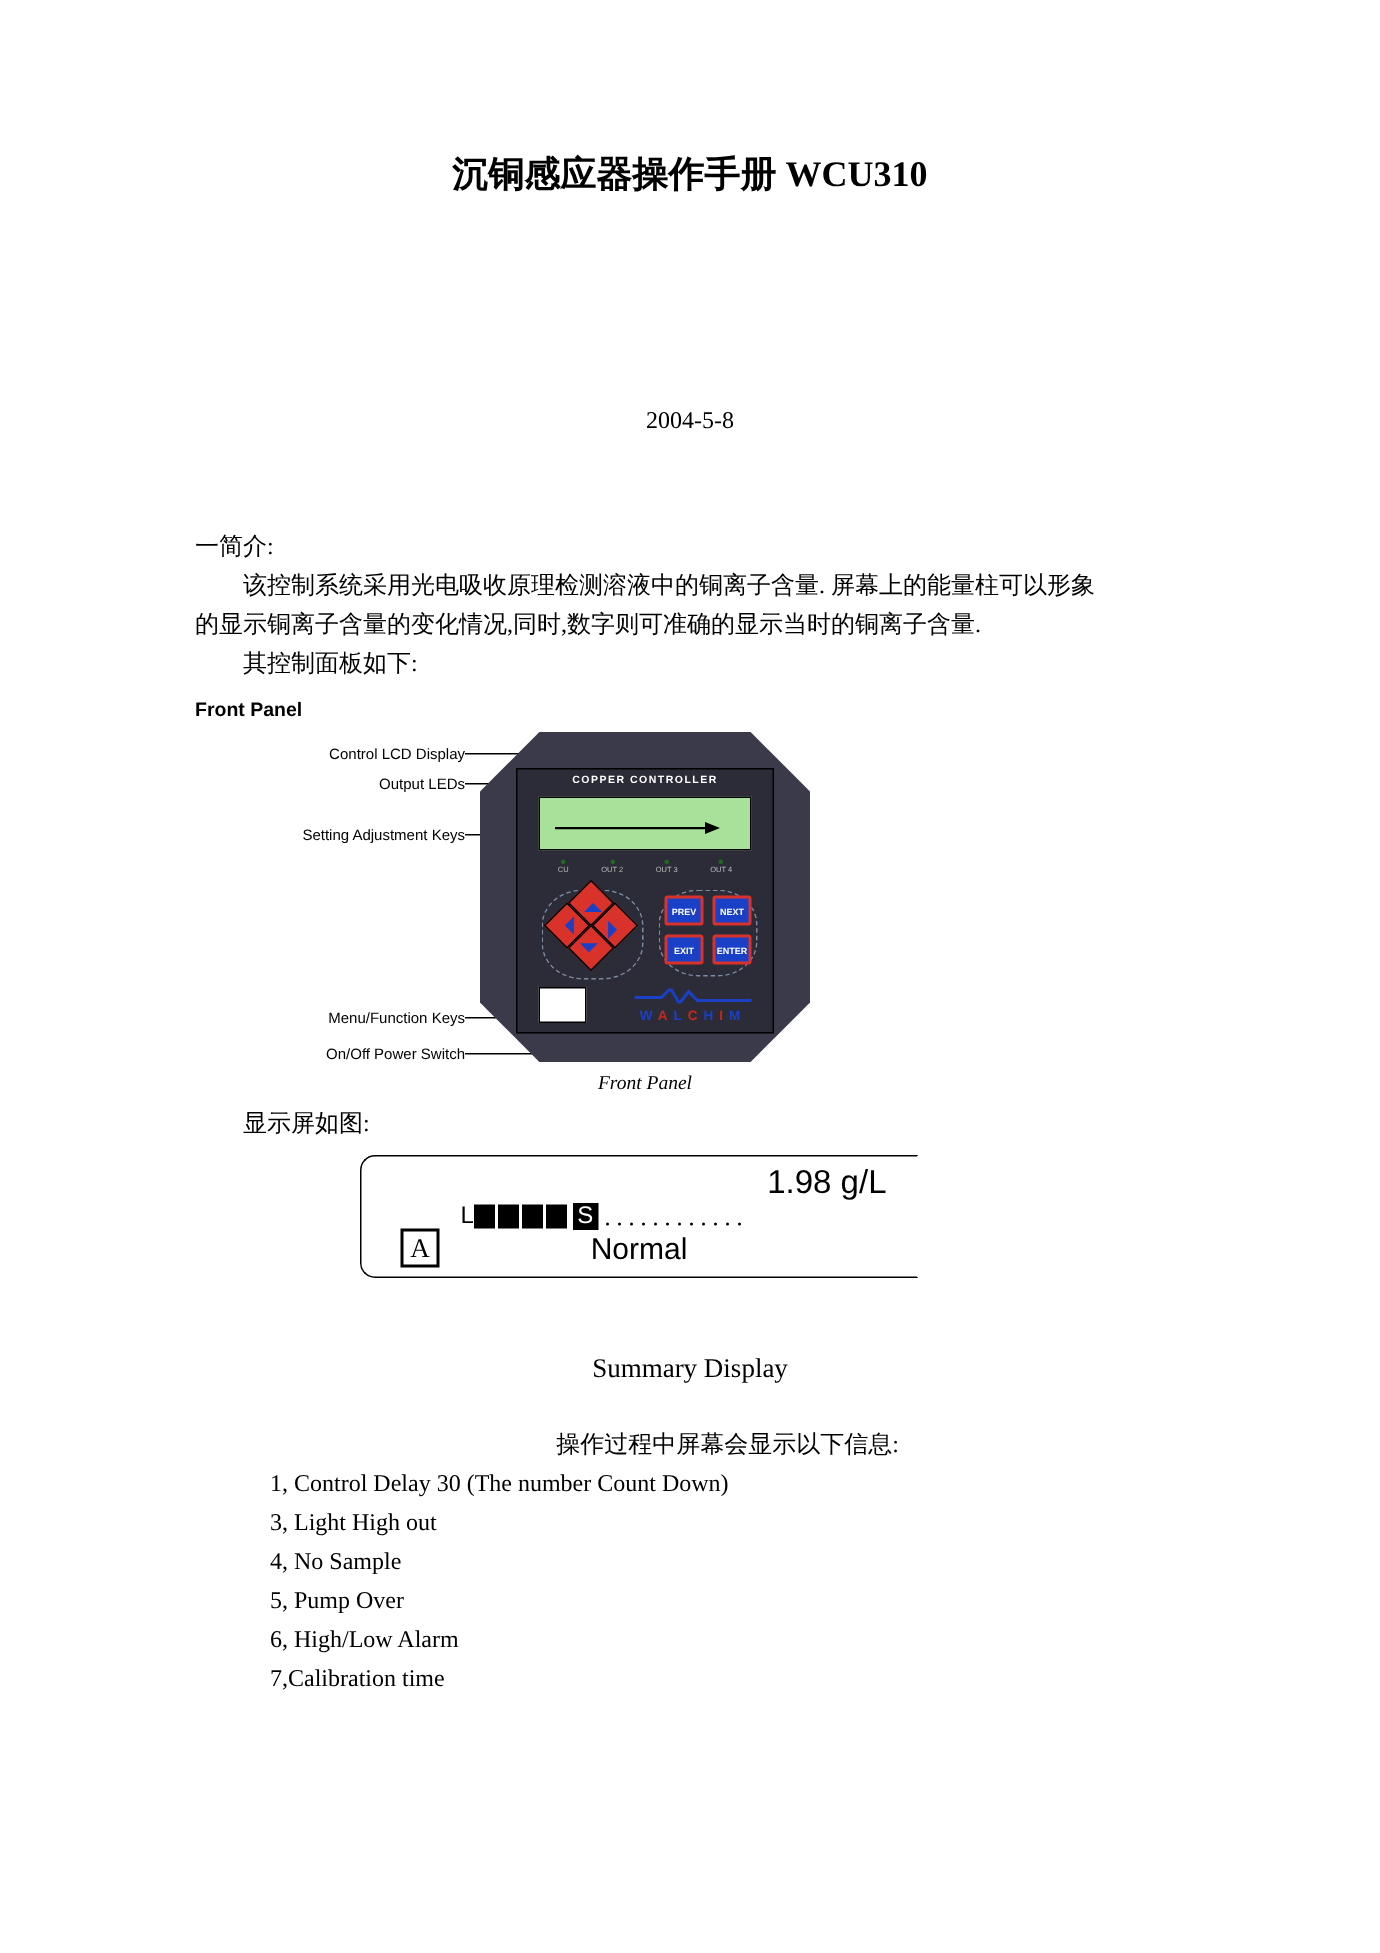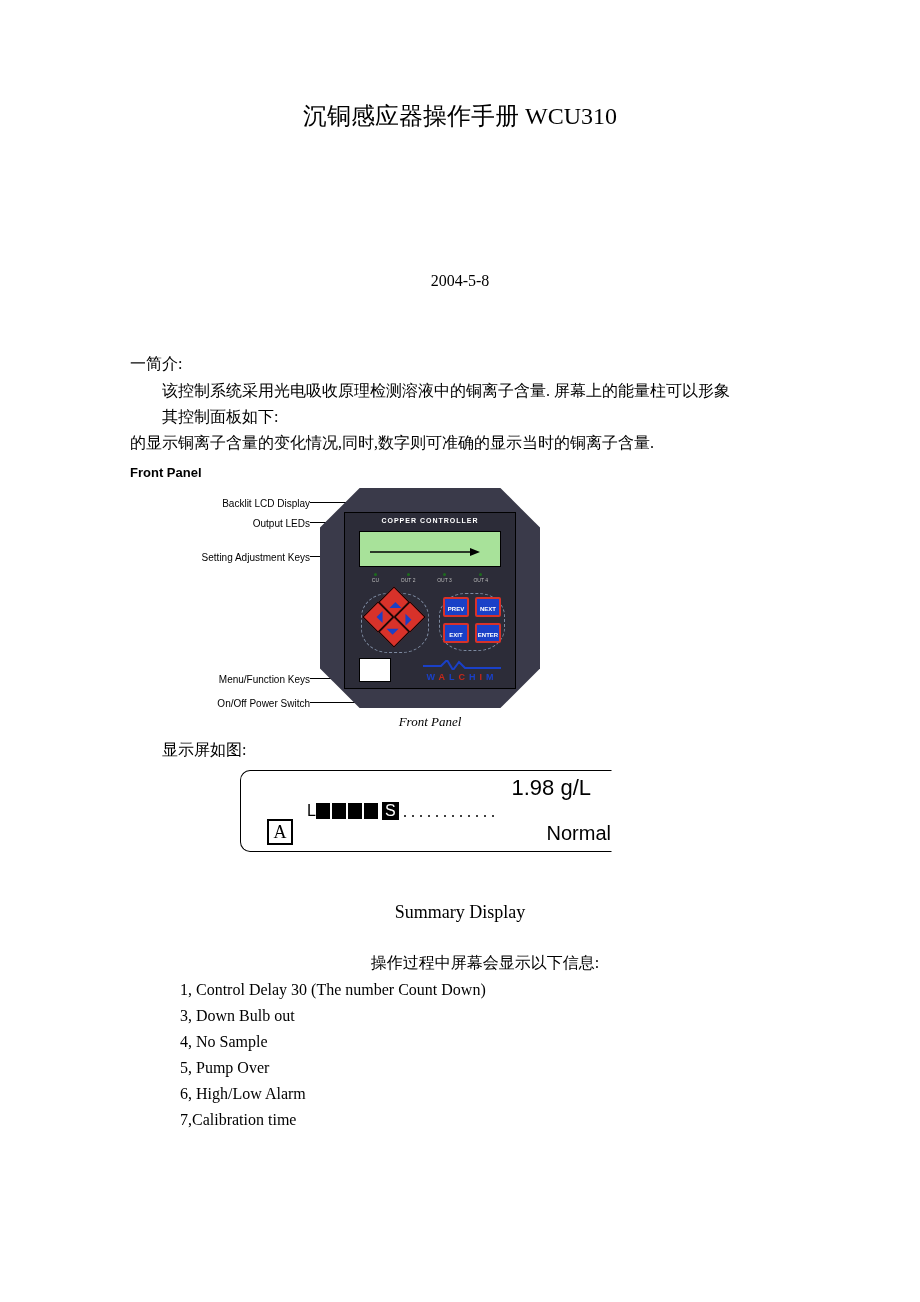--- a/index.html
+++ b/index.html
@@ -9,21 +9,21 @@
     font-family: "SimSun", "Times New Roman", serif;
     font-size: 16px;
     color: #000;
     width: 920px;
   }
   .page {
     padding: 100px 130px 60px 130px;
     box-sizing: border-box;
   }
   h1 {
-    font-weight: normal;
+    font-weight: bold;
     font-size: 24px;
     text-align: center;
     margin: 0 0 140px 0;
   }
   .date {
     text-align: center;
     margin: 0 0 64px 0;
   }
   .section-h {
     margin: 0 0 4px 0;
@@ -241,21 +241,21 @@
     width: 22px; height: 22px;
     border: 2px solid #000;
     text-align: center;
     line-height: 22px;
     font-family: "Times New Roman", serif;
     font-size: 18px;
   }
   .disp-status {
     position: absolute;
     left: 0; right: 0; bottom: 6px;
-    text-align: right;
+    text-align: center;
     font-size: 20px;
   }
 
   .caption-summary {
     font-family: "Times New Roman", serif;
     font-size: 18px;
     text-align: center;
     margin: 50px 0 30px 0;
   }
 
@@ -277,28 +277,28 @@
 <body>
 
 <div class="page">
 
   <h1>沉铜感应器操作手册 WCU310</h1>
 
   <p class="date">2004-5-8</p>
 
   <p class="section-h">一简介:</p>
   <p class="para">该控制系统采用光电吸收原理检测溶液中的铜离子含量. 屏幕上的能量柱可以形象</p>
+  <p class="para noindent">的显示铜离子含量的变化情况,同时,数字则可准确的显示当时的铜离子含量.</p>
   <p class="para">其控制面板如下:</p>
-  <p class="para noindent">的显示铜离子含量的变化情况,同时,数字则可准确的显示当时的铜离子含量.</p>
 
   <div class="sub-h">Front Panel</div>
 
   <div class="figure-fp">
     <div class="fp-labels">
-      <div class="fp-label" style="top:10px">Backlit LCD Display</div>
+      <div class="fp-label" style="top:10px">Control LCD Display</div>
       <div class="fp-label" style="top:30px">Output LEDs</div>
       <div class="fp-label" style="top:64px">Setting Adjustment Keys</div>
       <div class="fp-label" style="top:186px">Menu/Function Keys</div>
       <div class="fp-label" style="top:210px">On/Off Power Switch</div>
     </div>
 
     <div class="leader" style="left:180px; top:14px;  width:90px;"></div>
     <div class="leader" style="left:180px; top:34px;  width:60px;"></div>
     <div class="leader" style="left:180px; top:68px;  width:40px;"></div>
     <div class="leader" style="left:180px; top:190px; width:140px;"></div>
@@ -390,20 +390,20 @@
     </div>
     <div class="disp-A">A</div>
     <div class="disp-status">Normal</div>
   </div>
 
   <div class="caption-summary">Summary Display</div>
 
   <p class="msg-intro">操作过程中屏幕会显示以下信息:</p>
   <ul class="msg-list">
     <li>1, Control Delay 30 (The number Count Down)</li>
-    <li>3, Down Bulb out</li>
+    <li>3, Light High out</li>
     <li>4, No Sample</li>
     <li>5, Pump Over</li>
     <li>6, High/Low Alarm</li>
     <li>7,Calibration time</li>
   </ul>
 
 </div>
 
 </body></html>

